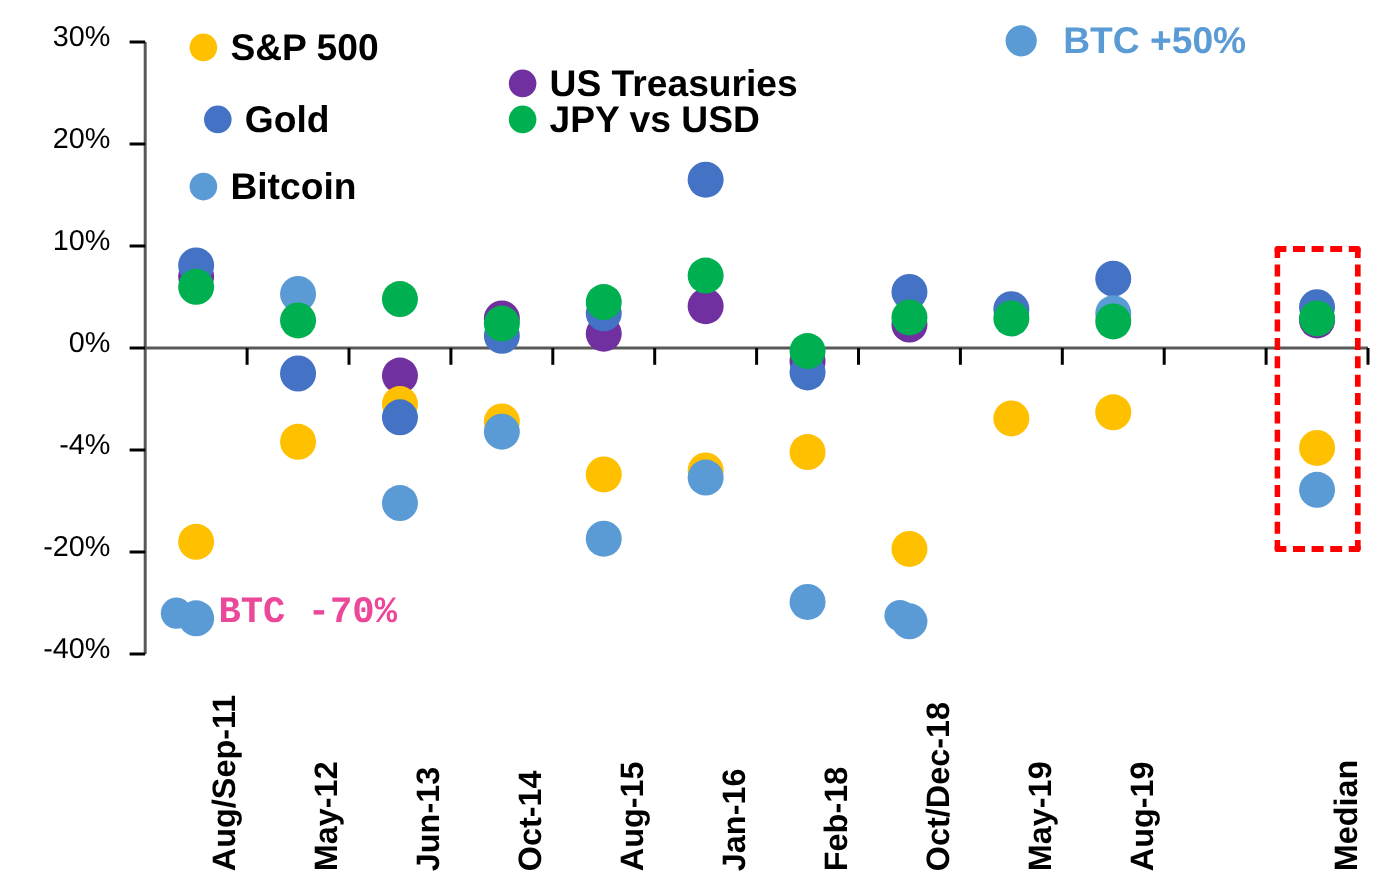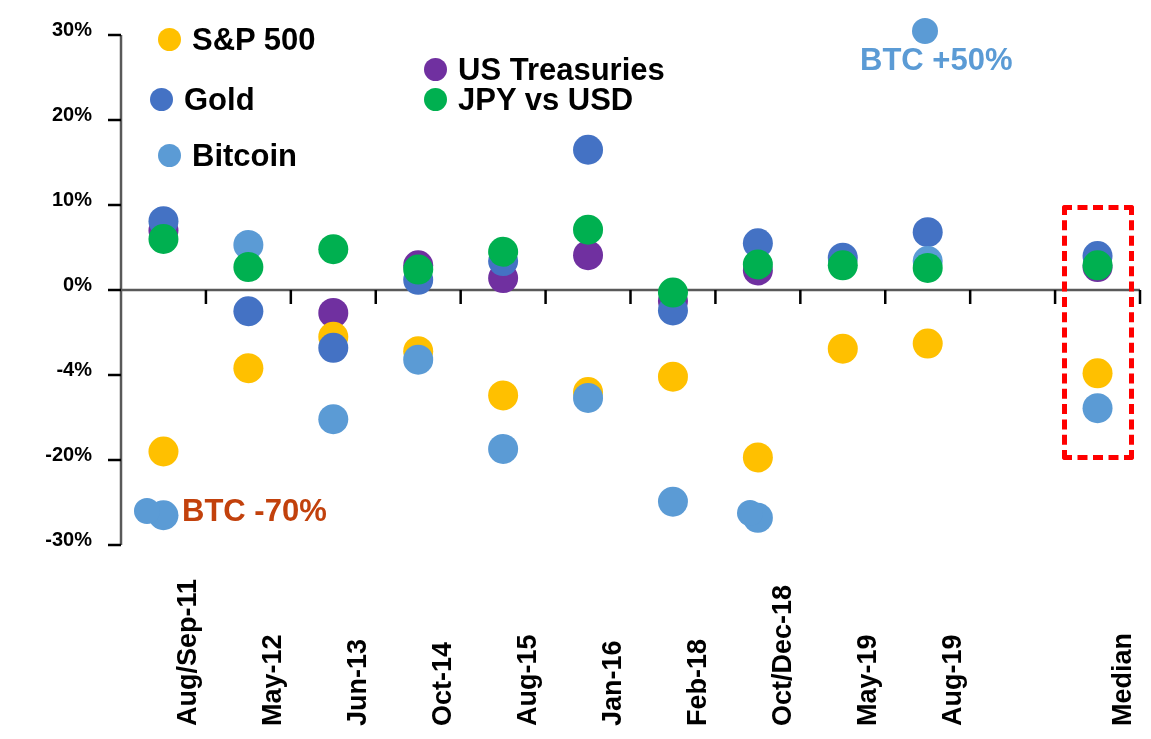--- a/index.html
+++ b/index.html
@@ -17,22 +17,22 @@
     background: #ffffff;
     overflow: hidden;
   }
   .plot-svg {
     position: absolute;
     left: 0;
     top: 0;
   }
   .ytick-label {
     position: absolute;
-    font-size: 20px;
-    font-weight: bold;
+    font-size: 24px;
+    font-weight: normal;
     color: #000000;
     text-align: right;
     width: 92px;
     left: 0;
     line-height: 1;
     white-space: nowrap;
   }
   .xtick-label {
     position: absolute;
     font-size: 27px;
@@ -95,21 +95,21 @@
 
 <div id="chart-root">
 
   <div id="ytick-labels">
       <div class="ytick-label" style="top: 19px;">30%</div>
       <div class="ytick-label" style="top: 104px;">20%</div>
       <div class="ytick-label" style="top: 189px;">10%</div>
       <div class="ytick-label" style="top: 274px;">0%</div>
       <div class="ytick-label" style="top: 359px;">-4%</div>
       <div class="ytick-label" style="top: 444px;">-20%</div>
-      <div class="ytick-label" style="top: 529px;">-30%</div>
+      <div class="ytick-label" style="top: 529px;">-40%</div>
     </div>
 
   <svg class="plot-svg" id="plot-svg" width="1151" height="739">
       <line x1="121" y1="35" x2="121" y2="545" stroke="#595959" stroke-width="2.5"></line>
       <line x1="108" y1="35" x2="121" y2="35" stroke="#000000" stroke-width="2.5"></line>
       <line x1="108" y1="120" x2="121" y2="120" stroke="#000000" stroke-width="2.5"></line>
       <line x1="108" y1="205" x2="121" y2="205" stroke="#000000" stroke-width="2.5"></line>
       <line x1="108" y1="290" x2="121" y2="290" stroke="#000000" stroke-width="2.5"></line>
       <line x1="108" y1="375" x2="121" y2="375" stroke="#000000" stroke-width="2.5"></line>
       <line x1="108" y1="460" x2="121" y2="460" stroke="#000000" stroke-width="2.5"></line>
@@ -204,45 +204,45 @@
       <div class="xtick-label" style="left: 853.792px; top: 726px;">May-19</div>
       <div class="xtick-label" style="left: 938.708px; top: 726px;">Aug-19</div>
       <div class="xtick-label" style="left: 1108.54px; top: 726px;">Median</div>
     </div>
 
   <div id="legend">
       <div class="legend-item" style="left: 158px; top: 24px;">
         <span class="legend-dot" style="background: rgb(255, 192, 0);"></span>
         <span class="legend-text">S&amp;P 500</span>
       </div>
-      <div class="legend-item" style="left: 150px; top: 84px;">
+      <div class="legend-item" style="left: 170px; top: 84px;">
         <span class="legend-dot" style="background: rgb(68, 114, 196);"></span>
         <span class="legend-text">Gold</span>
       </div>
       <div class="legend-item" style="left: 158px; top: 140px;">
         <span class="legend-dot" style="background: rgb(91, 155, 213);"></span>
         <span class="legend-text">Bitcoin</span>
       </div>
       <div class="legend-item" style="left: 424px; top: 24px; margin-top: 30px;">
         <span class="legend-dot" style="background: rgb(112, 48, 160);"></span>
         <span class="legend-text">US Treasuries</span>
       </div>
       <div class="legend-item" style="left: 424px; top: 84px;">
         <span class="legend-dot" style="background: rgb(0, 176, 80);"></span>
         <span class="legend-text">JPY vs USD</span>
       </div>
     </div>
 
   <div id="annotations">
-      <div class="annot" style="left: 838px; top: 18px; flex-direction: column;">
+      <div class="annot" style="left: 838px; top: 18px;">
         <span class="annot-dot" style="background: rgb(91, 155, 213);"></span>
         <span class="annot-text" style="color: rgb(91, 155, 213);">BTC +50%</span>
       </div>
       <div class="annot" style="left: 134px; top: 495px;">
         <span class="annot-dot" style="background: rgb(91, 155, 213);"></span>
-        <span class="annot-text" style="color: #c2410c;">BTC -70%</span>
+        <span class="annot-text" style="color: #ec4899; font-family: Liberation Mono, monospace;">BTC -70%</span>
       </div>
       <div class="annot" style="left: 737px; top: 500px;">
         <span class="annot-dot" style="background: rgb(91, 155, 213);"></span>
       </div>
     </div>
 
 </div>
 
 </body></html>

